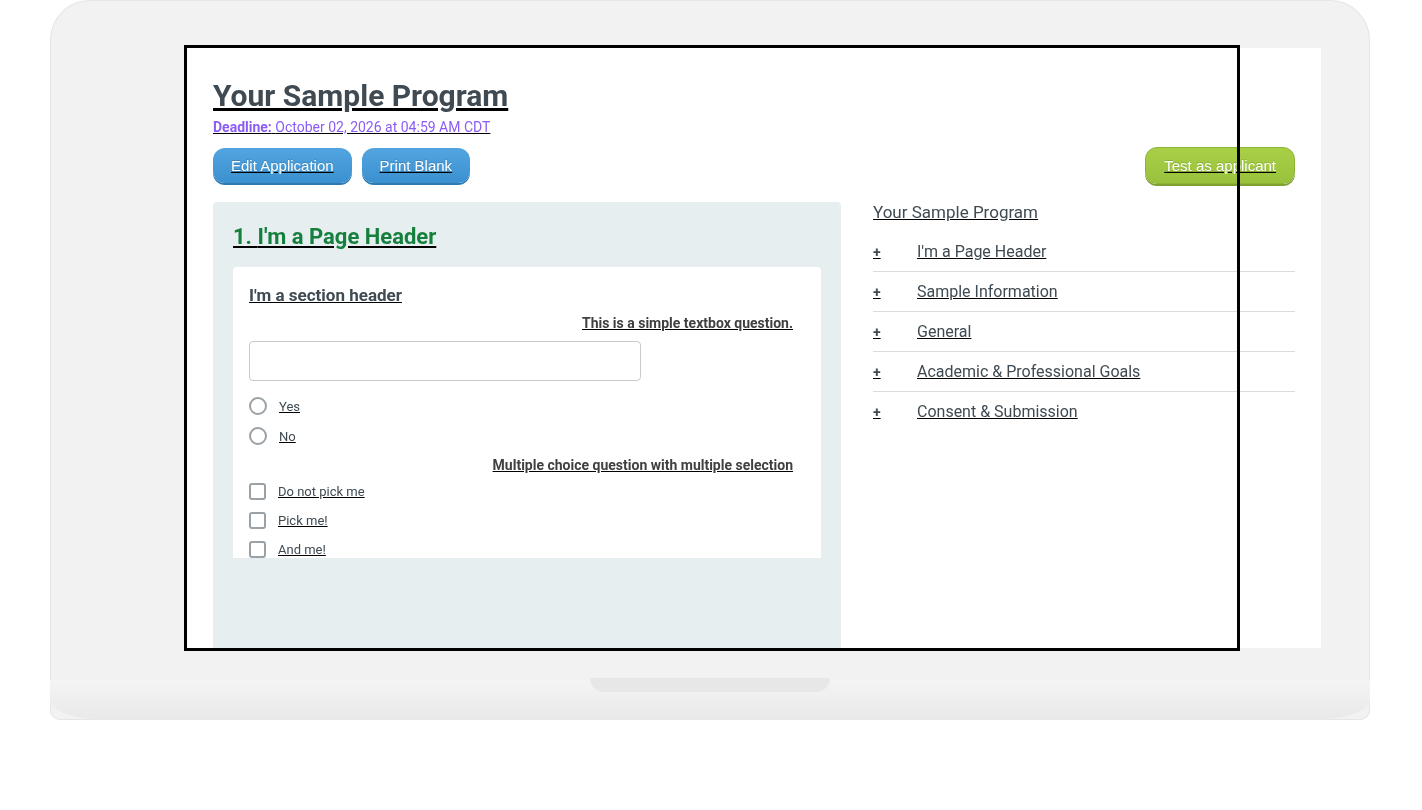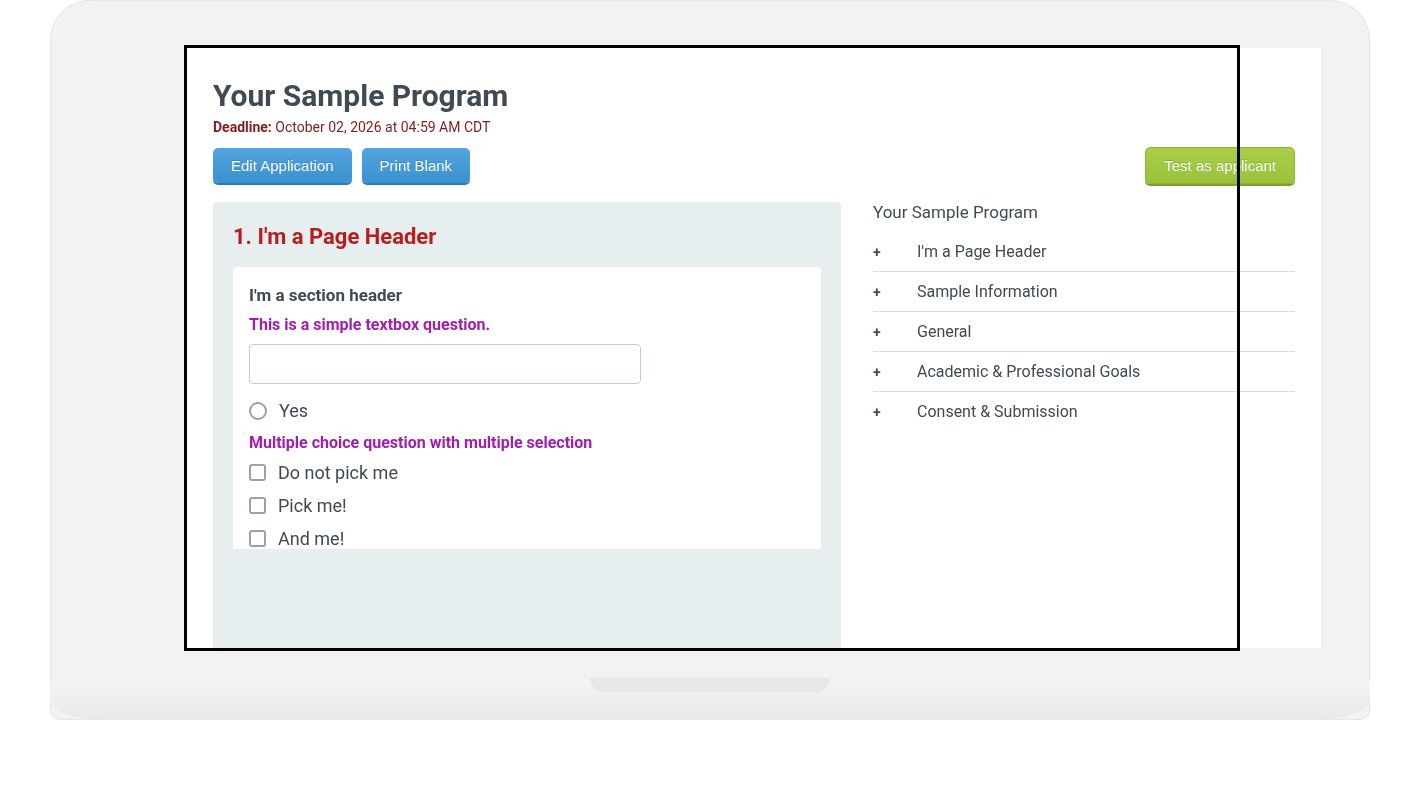--- a/index.html
+++ b/index.html
@@ -39,20 +39,21 @@
   border-radius: 0 0 18px 18px;
 }
 .screen {
   position: absolute;
   left: 187px;
   top: 48px;
   width: 1134px;
   height: 600px;
   background: #fff;
   overflow: hidden;
+  text-decoration: underline;
 }
 .screen-border {
   position: absolute;
   left: 184px;
   top: 45px;
   width: 1056px;
   height: 606px;
   border: 3px solid #000;
   pointer-events: none;
   z-index: 10;
@@ -64,36 +65,36 @@
   height: 100%;
 }
 .title {
   font-size: 30px;
   font-weight: 700;
   color: #3f4a52;
   margin-bottom: 6px;
 }
 .deadline-row {
   font-size: 14px;
-  color: #7f1d1d;
+  color: #8b5cf6;
   margin-bottom: 12px;
 }
 .deadline-label { font-weight: 700; }
 .button-row {
   display: flex;
   align-items: center;
   gap: 10px;
   margin-bottom: 18px;
 }
 .btn {
   display: inline-flex;
   align-items: center;
   justify-content: center;
   padding: 9px 18px;
-  border-radius: 5px;
+  border-radius: 12px;
   font-size: 15px;
   color: #fff;
   text-shadow: 0 -1px 0 rgba(0,0,0,0.15);
   cursor: pointer;
   border: none;
 }
 .btn-blue {
   background: linear-gradient(180deg, #52a5e0 0%, #3b90cf 100%);
   box-shadow: 0 2px 0 #2d79b0;
 }
@@ -112,39 +113,40 @@
 .main-panel {
   flex: 0 0 628px;
   background: #e6eef0;
   border-radius: 4px 4px 0 0;
   padding: 22px 20px 0 20px;
   overflow: hidden;
 }
 .page-header {
   font-size: 22px;
   font-weight: 700;
-  color: #b91c1c;
+  color: #15803d;
   margin-bottom: 18px;
 }
 .card {
   background: #fff;
   border-radius: 4px 4px 0 0;
   padding: 18px 28px 0 16px;
 }
 .section-header {
   font-size: 17px;
   font-weight: 700;
   color: #3f4a52;
   margin-bottom: 10px;
 }
 .question-label {
-  font-size: 16px;
-  font-weight: 700;
-  color: #a21caf;
+  font-size: 14px;
+  font-weight: 700;
+  color: #404040;
   margin-bottom: 10px;
+  text-align: right;
 }
 .text-input {
   width: 392px;
   height: 40px;
   border: 1px solid #c6cbd0;
   border-radius: 4px;
   padding: 8px 10px;
   font-size: 14px;
   margin-bottom: 16px;
 }
@@ -162,21 +164,21 @@
   flex-shrink: 0;
 }
 .checkbox {
   width: 17px;
   height: 17px;
   border: 2px solid #9aa2a8;
   border-radius: 3px;
   flex-shrink: 0;
 }
 .option-label {
-  font-size: 18px;
+  font-size: 13px;
   color: #3f4a52;
 }
 .sidebar {
   flex: 1;
 }
 .sidebar-title {
   font-size: 17px;
   color: #3f4a52;
   margin-bottom: 10px;
 }
@@ -235,20 +237,24 @@
         <div class="card">
           <div class="section-header">I'm a section header</div>
 
           <div class="question-label">This is a simple textbox question.</div>
           <input type="text" class="text-input" style="">
 
           <div class="option-row">
             <span class="radio"></span>
             <span class="option-label">Yes</span>
           </div>
+          <div class="option-row">
+            <span class="radio"></span>
+            <span class="option-label">No</span>
+          </div>
 
           <div class="question-label">Multiple choice question with multiple selection</div>
           <div class="option-row">
             <span class="checkbox"></span>
             <span class="option-label">Do not pick me</span>
           </div>
           <div class="option-row">
             <span class="checkbox"></span>
             <span class="option-label">Pick me!</span>
           </div>

